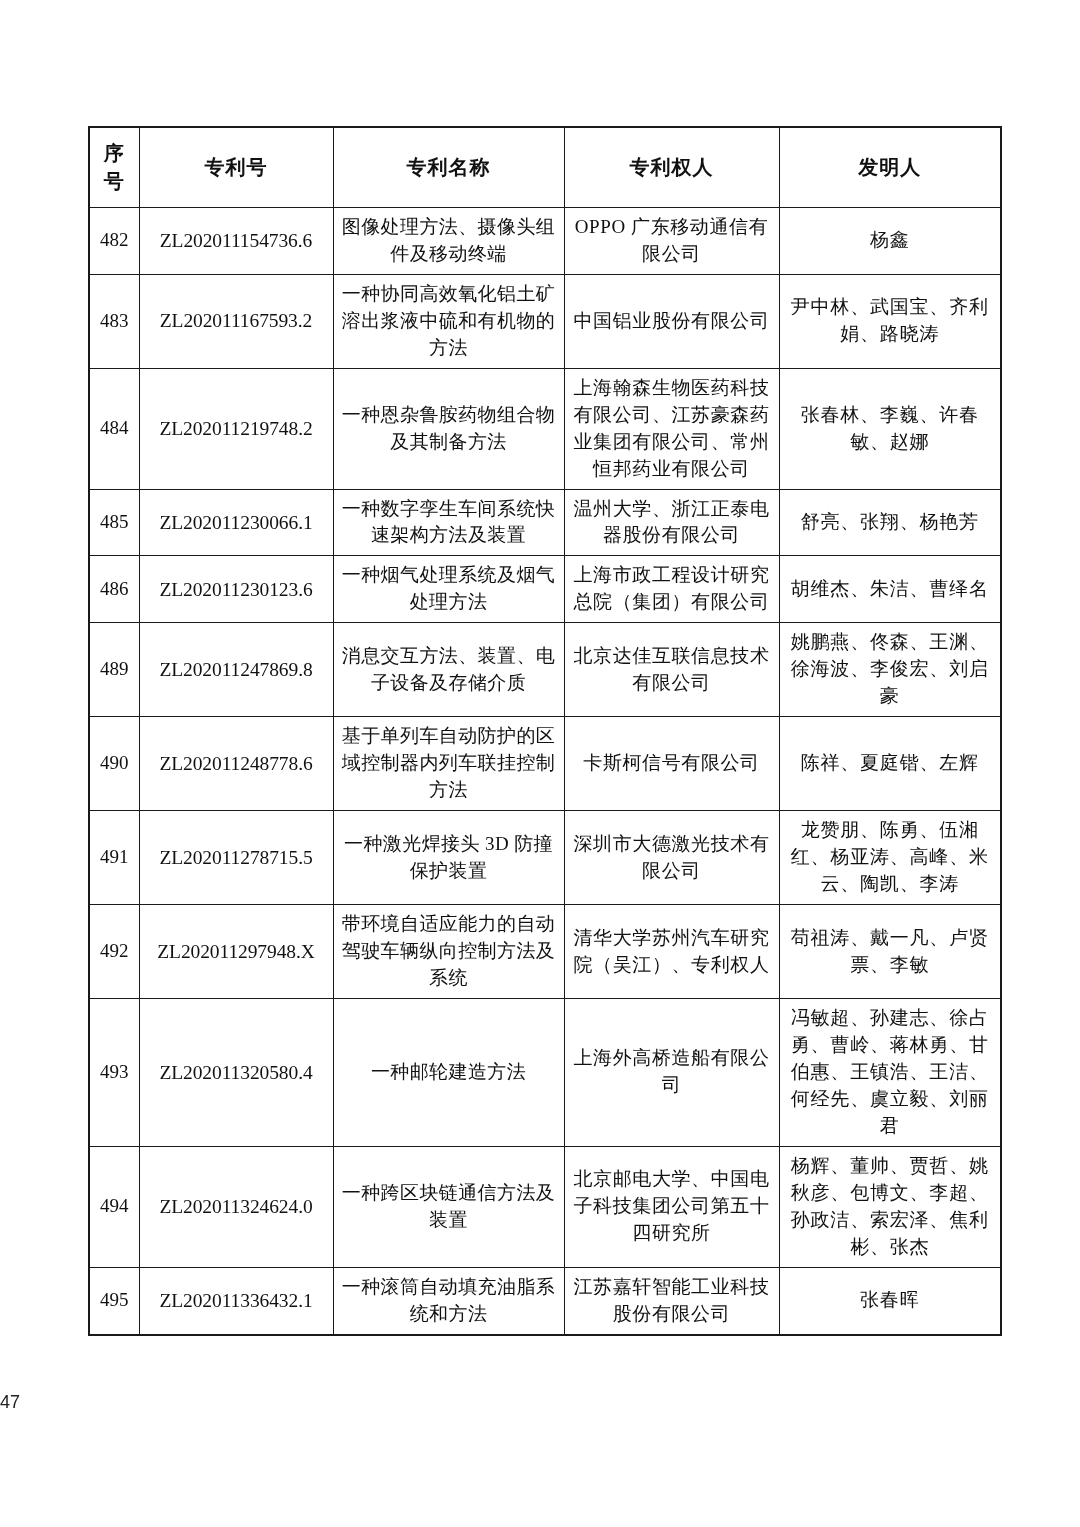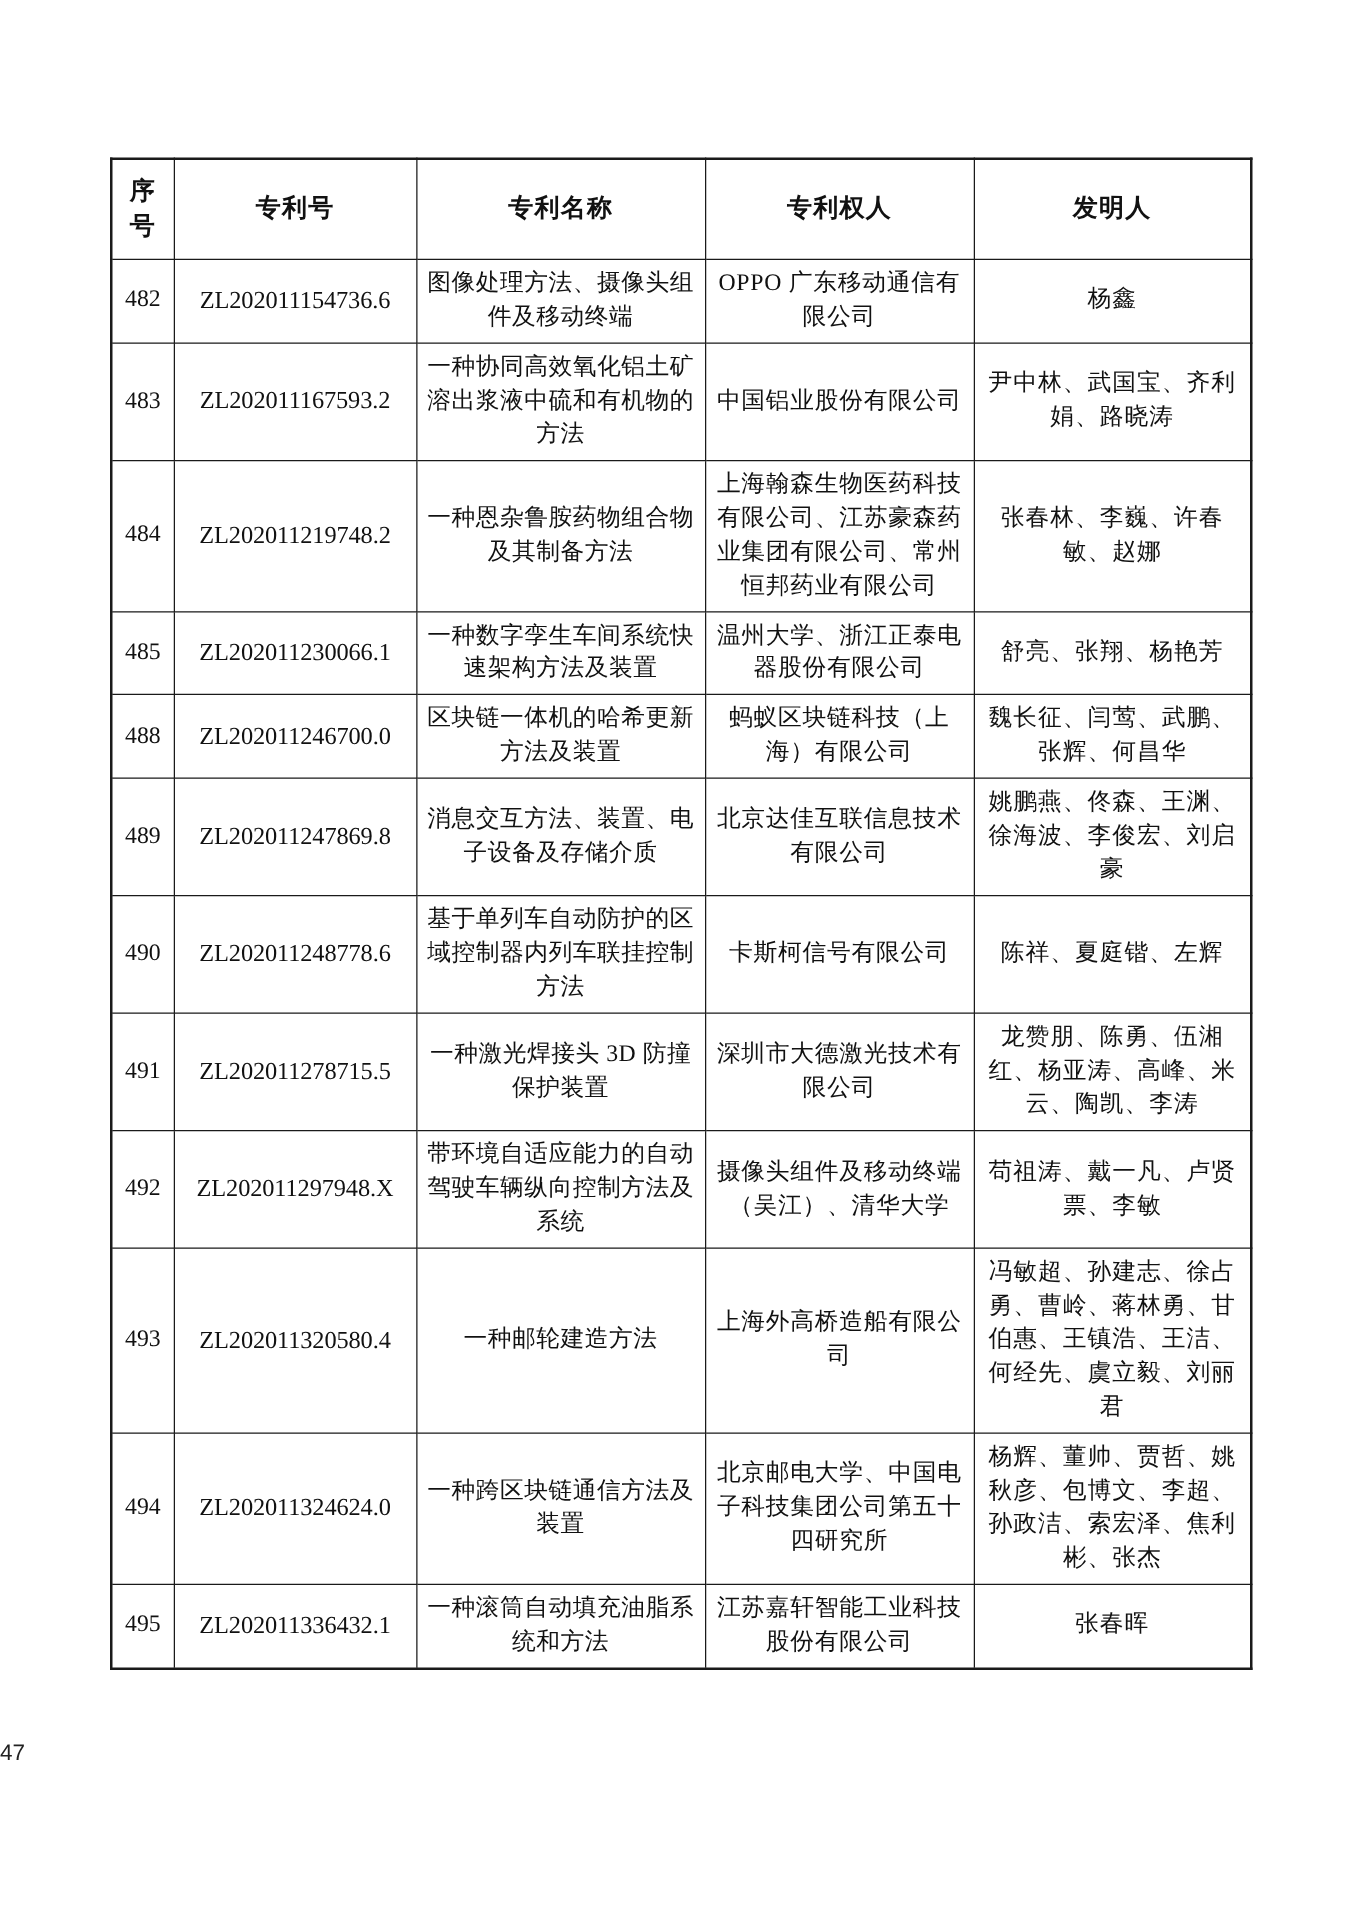--- a/index.html
+++ b/index.html
@@ -144,25 +144,25 @@
             <td class="cell-inv">张春林、李巍、许春敏、赵娜</td>
           </tr>
           <tr>
             <td class="cell-seq">485</td>
             <td class="cell-no">ZL202011230066.1</td>
             <td class="cell-name">一种数字孪生车间系统快速架构方法及装置</td>
             <td class="cell-owner">温州大学、浙江正泰电器股份有限公司</td>
             <td class="cell-inv">舒亮、张翔、杨艳芳</td>
           </tr>
           <tr>
-            <td class="cell-seq">488</td>
-            <td class="cell-no">ZL202011246700.0</td>
-            <td class="cell-name">区块链一体机的哈希更新方法及装置</td>
-            <td class="cell-owner">蚂蚁区块链科技（上海）有限公司</td>
-            <td class="cell-inv">魏长征、闫莺、武鹏、张辉、何昌华</td>
+            <td class="cell-seq">486</td>
+            <td class="cell-no">ZL202011230123.6</td>
+            <td class="cell-name">一种烟气处理系统及烟气处理方法</td>
+            <td class="cell-owner">上海市政工程设计研究总院（集团）有限公司</td>
+            <td class="cell-inv">胡维杰、朱洁、曹绎名</td>
           </tr>
           <tr>
             <td class="cell-seq">489</td>
             <td class="cell-no">ZL202011247869.8</td>
             <td class="cell-name">消息交互方法、装置、电子设备及存储介质</td>
             <td class="cell-owner">北京达佳互联信息技术有限公司</td>
             <td class="cell-inv">姚鹏燕、佟森、王渊、徐海波、李俊宏、刘启豪</td>
           </tr>
           <tr>
             <td class="cell-seq">490</td>
@@ -175,21 +175,21 @@
             <td class="cell-seq">491</td>
             <td class="cell-no">ZL202011278715.5</td>
             <td class="cell-name">一种激光焊接头 3D 防撞保护装置</td>
             <td class="cell-owner">深圳市大德激光技术有限公司</td>
             <td class="cell-inv">龙赞朋、陈勇、伍湘红、杨亚涛、高峰、米云、陶凯、李涛</td>
           </tr>
           <tr>
             <td class="cell-seq">492</td>
             <td class="cell-no">ZL202011297948.X</td>
             <td class="cell-name">带环境自适应能力的自动驾驶车辆纵向控制方法及系统</td>
-            <td class="cell-owner">摄像头组件及移动终端（吴江）、清华大学</td>
+            <td class="cell-owner">清华大学苏州汽车研究院（吴江）、专利权人</td>
             <td class="cell-inv">苟祖涛、戴一凡、卢贤票、李敏</td>
           </tr>
           <tr>
             <td class="cell-seq">493</td>
             <td class="cell-no">ZL202011320580.4</td>
             <td class="cell-name">一种邮轮建造方法</td>
             <td class="cell-owner">上海外高桥造船有限公司</td>
             <td class="cell-inv">冯敏超、孙建志、徐占勇、曹岭、蒋林勇、甘伯惠、王镇浩、王洁、何经先、虞立毅、刘丽君</td>
           </tr>
           <tr>

